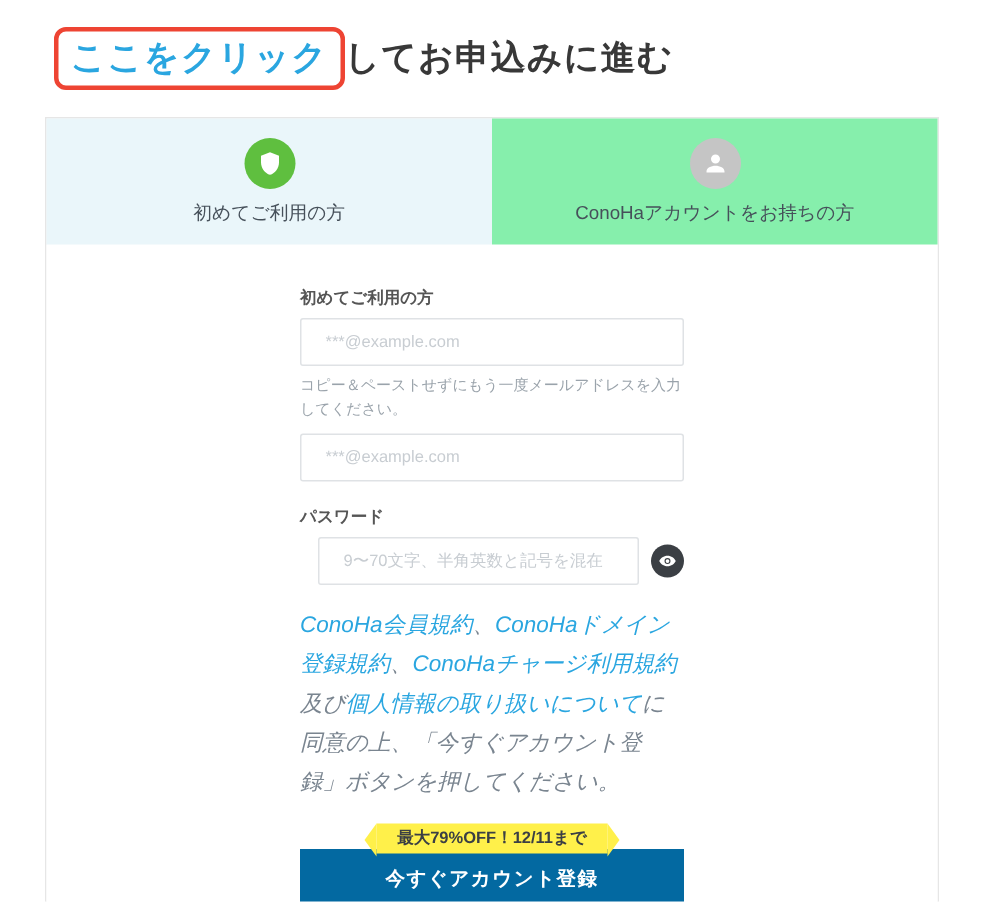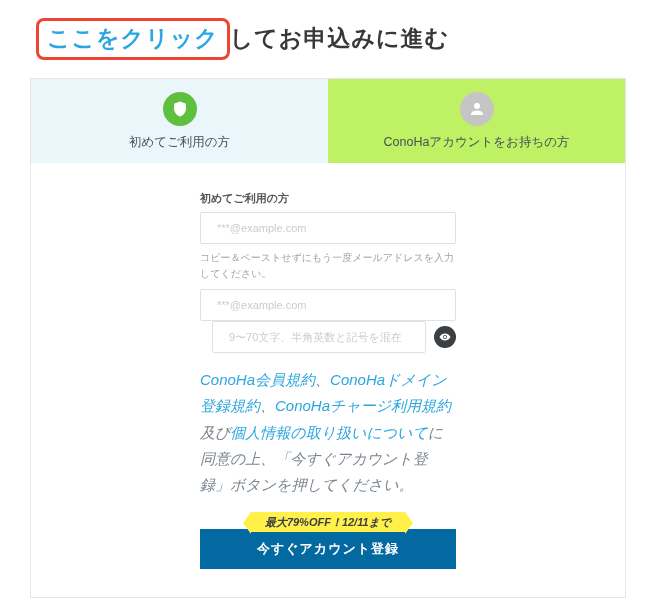--- a/index.html
+++ b/index.html
@@ -3,39 +3,39 @@
 <meta charset="utf-8">
 <style>
   html,body{margin:0;padding:0;background:#fff;font-family:"Hiragino Kaku Gothic ProN","Yu Gothic","Meiryo",sans-serif;color:#333;}
   .stage{width:656px;height:601px;position:relative;}
   .headline{padding:18px 0 12px 36px;font-size:23px;font-weight:600;color:#383838;letter-spacing:1px;}
   .headline .hl-click{color:#2aa6e0;border:3px solid #e43;border-radius:8px;padding:2px 8px 3px 8px;display:inline-block;}
   .card{margin:6px 30px 0 30px;border:1px solid #e6e6e6;}
   .tabs{display:flex;height:84px;}
   .tab{flex:1;display:flex;flex-direction:column;align-items:center;justify-content:center;gap:8px;cursor:pointer;}
   .tab.active{background:#eaf6fa;}
-  .tab.inactive{background:#bef264;}
+  .tab.inactive{background:#86efac;}
   .tab .circ{width:34px;height:34px;border-radius:50%;display:flex;align-items:center;justify-content:center;}
   .tab.active .circ{background:#5fbf3f;}
   .tab.inactive .circ{background:#c5c5c5;}
   .tab .circ svg{width:18px;height:18px;fill:#fff;}
   .tab .tlabel{font-size:12.5px;font-weight:400;color:#46505a;}
   .form{background:#fff;padding:22px 0 28px 0;}
   .form-inner{width:256px;margin:0 auto;}
   .flabel{font-size:11px;font-weight:700;color:#555;margin:6px 0 6px 0;}
   .hint{font-size:10px;color:#9aa3ab;line-height:1.55;margin:6px 0 8px 0;}
   .inp{width:100%;box-sizing:border-box;height:32px;border:1px solid #dfe2e5;border-radius:2px;padding:0 16px;font-size:11px;color:#444;outline:none;}
   .inp::placeholder{color:#c8cdd2;}
   .pwrow{display:flex;align-items:center;gap:8px;}
   .pwrow .inp{flex:1;margin-left:12px;}
   .eye{width:22px;height:22px;border-radius:50%;background:#3b3f44;display:flex;align-items:center;justify-content:center;flex:none;}
   .eye svg{width:12px;height:12px;fill:#fff;}
   .terms{font-size:15px;color:#7a8590;line-height:1.75;margin:14px 0 14px 0;font-style:italic;}
   .terms .lk{color:#2aa6e0;}
-  .promo-wrap{text-align:center;margin-bottom:-1px;font-style:italic;}
+  .promo-wrap{text-align:center;margin-bottom:-1px;}
   .cta{background:#0369a1;color:#fff;text-align:center;height:40px;line-height:40px;font-size:13px;font-weight:700;letter-spacing:1px;cursor:pointer;}
   
   .ribbon{position:relative;display:inline-block;}
   .ribbon .rb-body{background:#fff04a;color:#3b3f44;font-size:11px;font-weight:700;padding:4px 14px;}
   .ribbon:before,.ribbon:after{content:"";position:absolute;top:0;width:0;height:0;border-top:11px solid transparent;border-bottom:11px solid transparent;}
   .ribbon:before{left:-8px;border-right:8px solid #fff04a;}
   .ribbon:after{right:-8px;border-left:8px solid #fff04a;}
 </style>
 </head>
 <body>
@@ -65,20 +65,21 @@
       </div>
     </div>
 
     <div class="form">
       <div class="form-inner">
         <div class="flabel">初めてご利用の方</div>
         <input class="inp" type="text" placeholder="***@example.com" style="">
         <div class="hint">コピー＆ペーストせずにもう一度メールアドレスを入力してください。</div>
         <input class="inp" type="text" placeholder="***@example.com" style="">
 
+        <div class="flabel" style="margin-top:16px">パスワード</div>
         <div class="pwrow">
           <input class="inp" type="password" placeholder="9〜70文字、半角英数と記号を混在" style="">
           <div class="eye">
             <svg viewBox="0 0 24 24">
                 <path d="M12 5C7 5 2.7 8.1 1 12c1.7 3.9 6 7 11 7s9.3-3.1 11-7c-1.7-3.9-6-7-11-7zm0 11a4 4 0 1 1 4-4 4 4 0 0 1-4 4zm0-6.5A2.5 2.5 0 1 0 14.5 12 2.5 2.5 0 0 0 12 9.5z"></path>
               </svg>
           </div>
         </div>
 
         <div class="terms">

